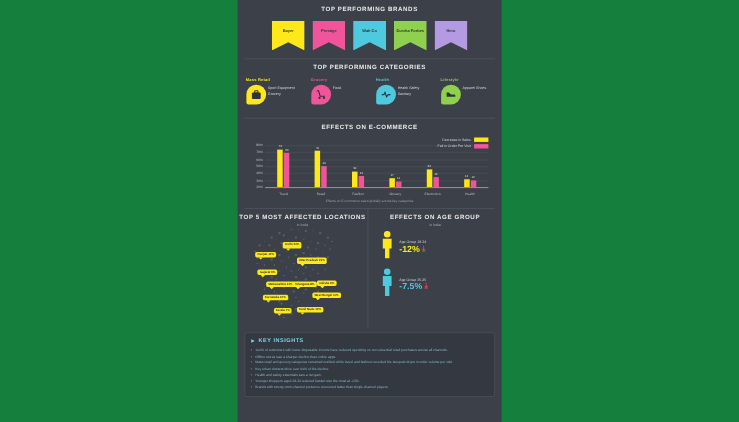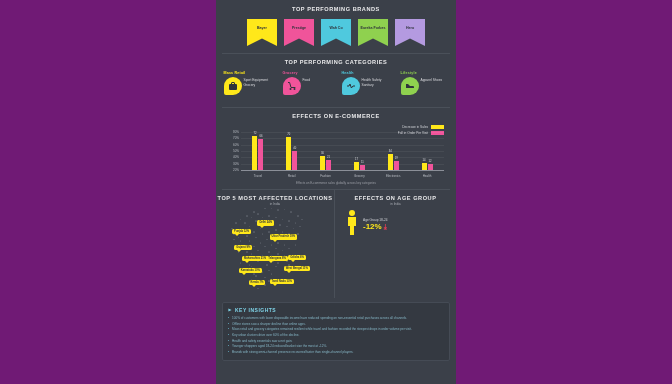--- a/index.html
+++ b/index.html
@@ -1,17 +1,17 @@
 <!DOCTYPE html>
 <html><head>
 <meta charset="utf-8">
 <style>
   html,body{margin:0;padding:0;background:#000;}
   body{width:672px;height:384px;overflow:hidden;font-family:"Liberation Sans",sans-serif;}
-  #stage{position:relative;width:672px;height:384px;background:#701a75;text-decoration:underline;}
+  #stage{position:relative;width:672px;height:384px;background:#15803d;text-decoration:underline;}
   #info{position:absolute;left:216px;top:0;width:240px;height:384px;background:#3b4049;overflow:hidden;}
 
   .sec{position:relative;box-sizing:border-box;}
   .divider{height:1px;background:#4a5059;margin:0 6px;}
 
   .sec-title{text-align:center;color:#e8e8ea;font-size:5.6px;letter-spacing:.55px;font-weight:bold;text-transform:uppercase;}
 
   
   #s-brands{padding:6px 0 7px;}
   .ribbons{display:flex;justify-content:center;gap:7px;margin-top:7px;}
@@ -381,20 +381,33 @@
                   <path d="M3 8h8v9H9v9H5v-9H3z"></path>
                 </svg></span>
               <div class="agetxt">
                 <div class="gname">Age Group 18-24</div>
                 <div class="pct" style="color:#ffe81a">
                   <span>-12%</span>
                   <span class="arrow">⤓</span>
                 </div>
               </div>
             </div>
+            <div class="agerow">
+              <span class="person"><svg viewBox="0 0 14 26" fill="#4fc9de">
+                  <circle cx="7" cy="4" r="3"></circle>
+                  <path d="M3 8h8v9H9v9H5v-9H3z"></path>
+                </svg></span>
+              <div class="agetxt">
+                <div class="gname">Age Group 25-35</div>
+                <div class="pct" style="color:#4fc9de">
+                  <span>-7.5%</span>
+                  <span class="arrow">⤓</span>
+                </div>
+              </div>
+            </div>
           </div>
       </div>
 
     </div>
 
     <div id="s-ins">
       <div class="ins-head">
         <svg viewBox="0 0 10 10">
             <polygon points="1,1 9,5 1,9" fill="#7fd4e8"></polygon>
           </svg>

